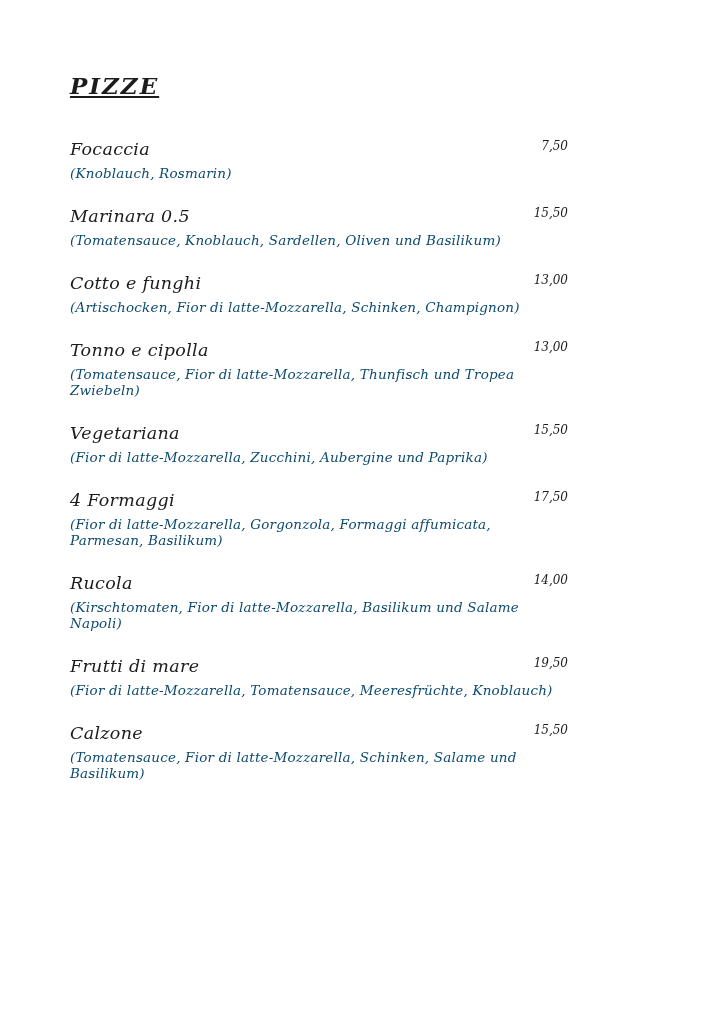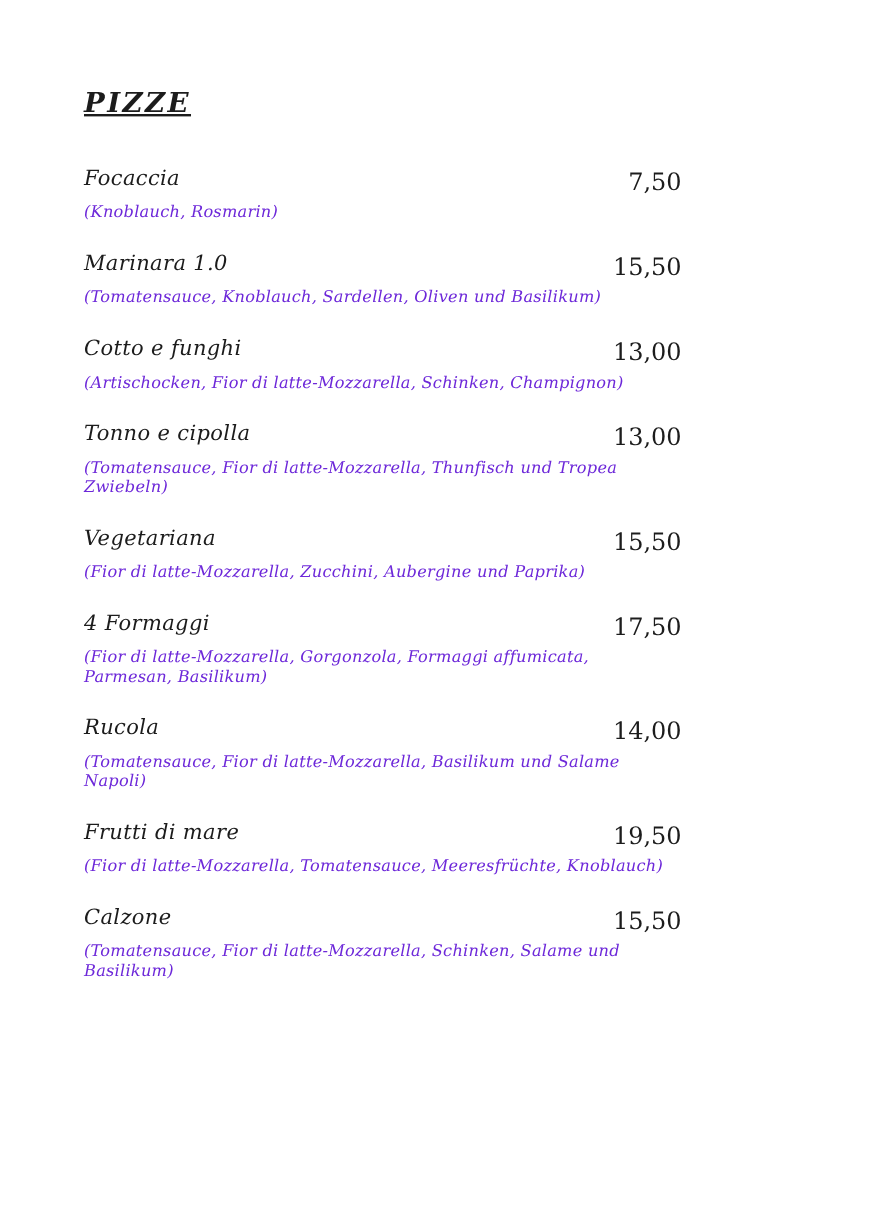--- a/index.html
+++ b/index.html
@@ -31,49 +31,50 @@
     display: flex;
     justify-content: space-between;
     align-items: flex-start;
   }
   .name {
     font-size: 17.5px;
     font-style: italic;
     letter-spacing: 0.3px;
   }
   .price {
-    font-size: 20px;
+    font-size: 12px;
+    font-style: italic;
     white-space: nowrap;
   }
   .desc {
     font-size: 13.5px;
     font-style: italic;
     margin-top: 6px;
     letter-spacing: 0.2px;
-    color: #6d28d9;
+    color: #0c4a6e;
   }
 </style>
 </head>
 <body>
 
 <div class="page">
 
   <h1 class="title">PIZZE</h1>
 
   <div class="item">
     <div class="row">
       <span class="name">Focaccia</span>
       <span class="price">7,50</span>
     </div>
     <div class="desc">(Knoblauch, Rosmarin)</div>
   </div>
 
   <div class="item">
     <div class="row">
-      <span class="name">Marinara 1.0</span>
+      <span class="name">Marinara 0.5</span>
       <span class="price">15,50</span>
     </div>
     <div class="desc">(Tomatensauce, Knoblauch, Sardellen, Oliven und Basilikum)</div>
   </div>
 
 
   <div class="item">
     <div class="row">
       <span class="name">Cotto e funghi</span>
       <span class="price">13,00</span>
@@ -104,21 +105,21 @@
       <span class="price">17,50</span>
     </div>
     <div class="desc">(Fior di latte-Mozzarella, Gorgonzola, Formaggi affumicata, Parmesan, Basilikum)</div>
   </div>
 
   <div class="item">
     <div class="row">
       <span class="name">Rucola</span>
       <span class="price">14,00</span>
     </div>
-    <div class="desc">(Tomatensauce, Fior di latte-Mozzarella, Basilikum und Salame Napoli)</div>
+    <div class="desc">(Kirschtomaten, Fior di latte-Mozzarella, Basilikum und Salame Napoli)</div>
   </div>
 
 
   <div class="item">
     <div class="row">
       <span class="name">Frutti di mare</span>
       <span class="price">19,50</span>
     </div>
     <div class="desc">(Fior di latte-Mozzarella, Tomatensauce, Meeresfrüchte, Knoblauch)</div>
   </div>

